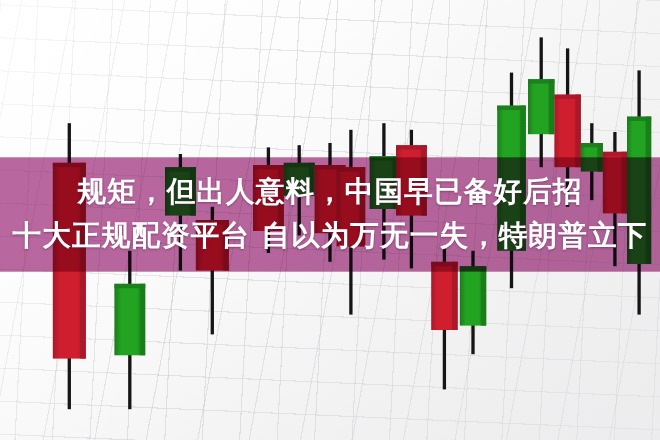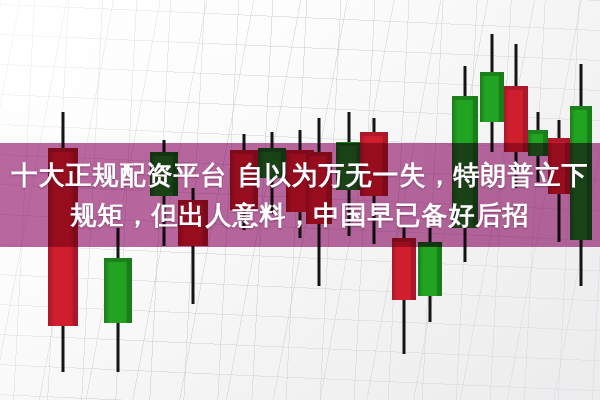--- a/index.html
+++ b/index.html
@@ -211,17 +211,17 @@
           <div class="face" style="background: linear-gradient(90deg, rgb(26, 125, 26) 0%, rgb(34, 163, 34) 22%, rgb(34, 163, 34) 72%, rgb(26, 125, 26) 100%);"></div>
           <div class="top" style="background: rgb(26, 125, 26); opacity: 0.85;"></div>
           <div class="side" style="background: rgb(26, 125, 26); opacity: 0.9;"></div>
         </div>
       </div>
     </div>
 
   <div id="overlay-band" style="top: 143px; height: 104px; background: rgb(186, 104, 160);"></div>
 
   <div id="overlay-text" style="top: 143px; height: 104px; color: rgb(255, 255, 255);">
+    <div class="ov-line">规矩，但出人意料，中国早已备好后招</div>
     <div class="ov-line">十大正规配资平台 自以为万无一失，特朗普立下</div>
-    <div class="ov-line">规矩，但出人意料，中国早已备好后招</div>
   </div>
 
 </div>
 
 </body></html>

